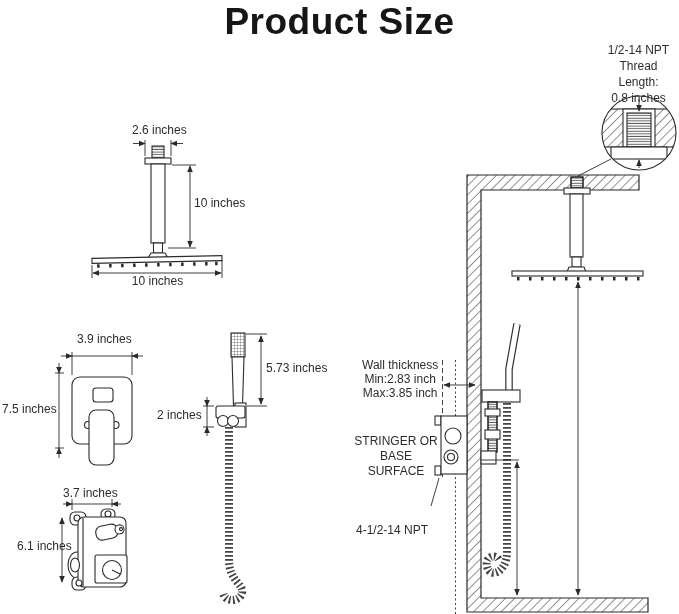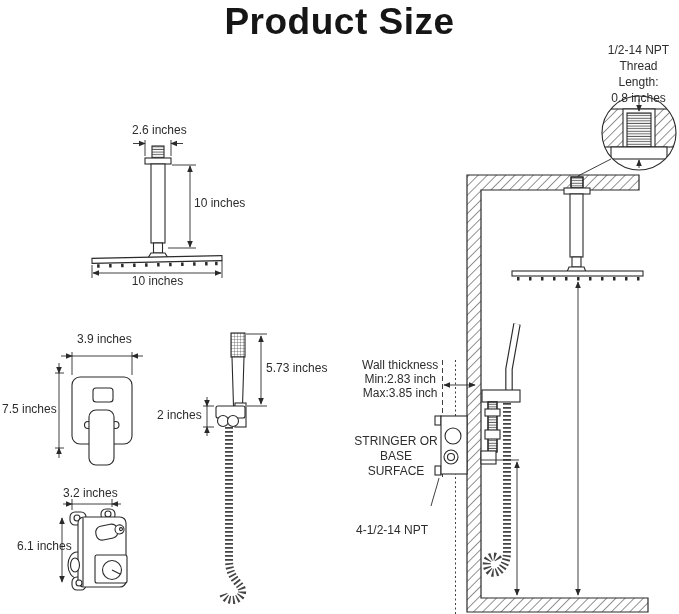--- a/index.html
+++ b/index.html
@@ -227,21 +227,21 @@
 <div class="lbl" style="left:132px;top:123px">2.6 inches</div>
 <div class="lbl" style="left:194px;top:196px">10 inches</div>
 <div class="lbl ctr" style="left:92px;top:274px;width:131px">10 inches</div>
 
 <div class="lbl" style="left:77px;top:332px">3.9 inches</div>
 <div class="lbl" style="left:2px;top:402px">7.5 inches</div>
 
 <div class="lbl" style="left:266px;top:361px">5.73 inches</div>
 <div class="lbl" style="left:157px;top:408px">2 inches</div>
 
-<div class="lbl" style="left:63px;top:486px">3.2 inches</div>
+<div class="lbl" style="left:63px;top:486px">3.7 inches</div>
 <div class="lbl" style="left:17px;top:539px">6.1 inches</div>
 
 <div class="lbl lh14" style="left:362px;top:358px">Wall thickness
 Min:2.83 inch
 Max:3.85 inch</div>
 <div class="lbl lh15 ctr" style="left:350px;top:434px;width:92px">STRINGER OR
 BASE SURFACE</div>
 <div class="lbl" style="left:356px;top:523px">4-1/2-14 NPT</div>
 
 

